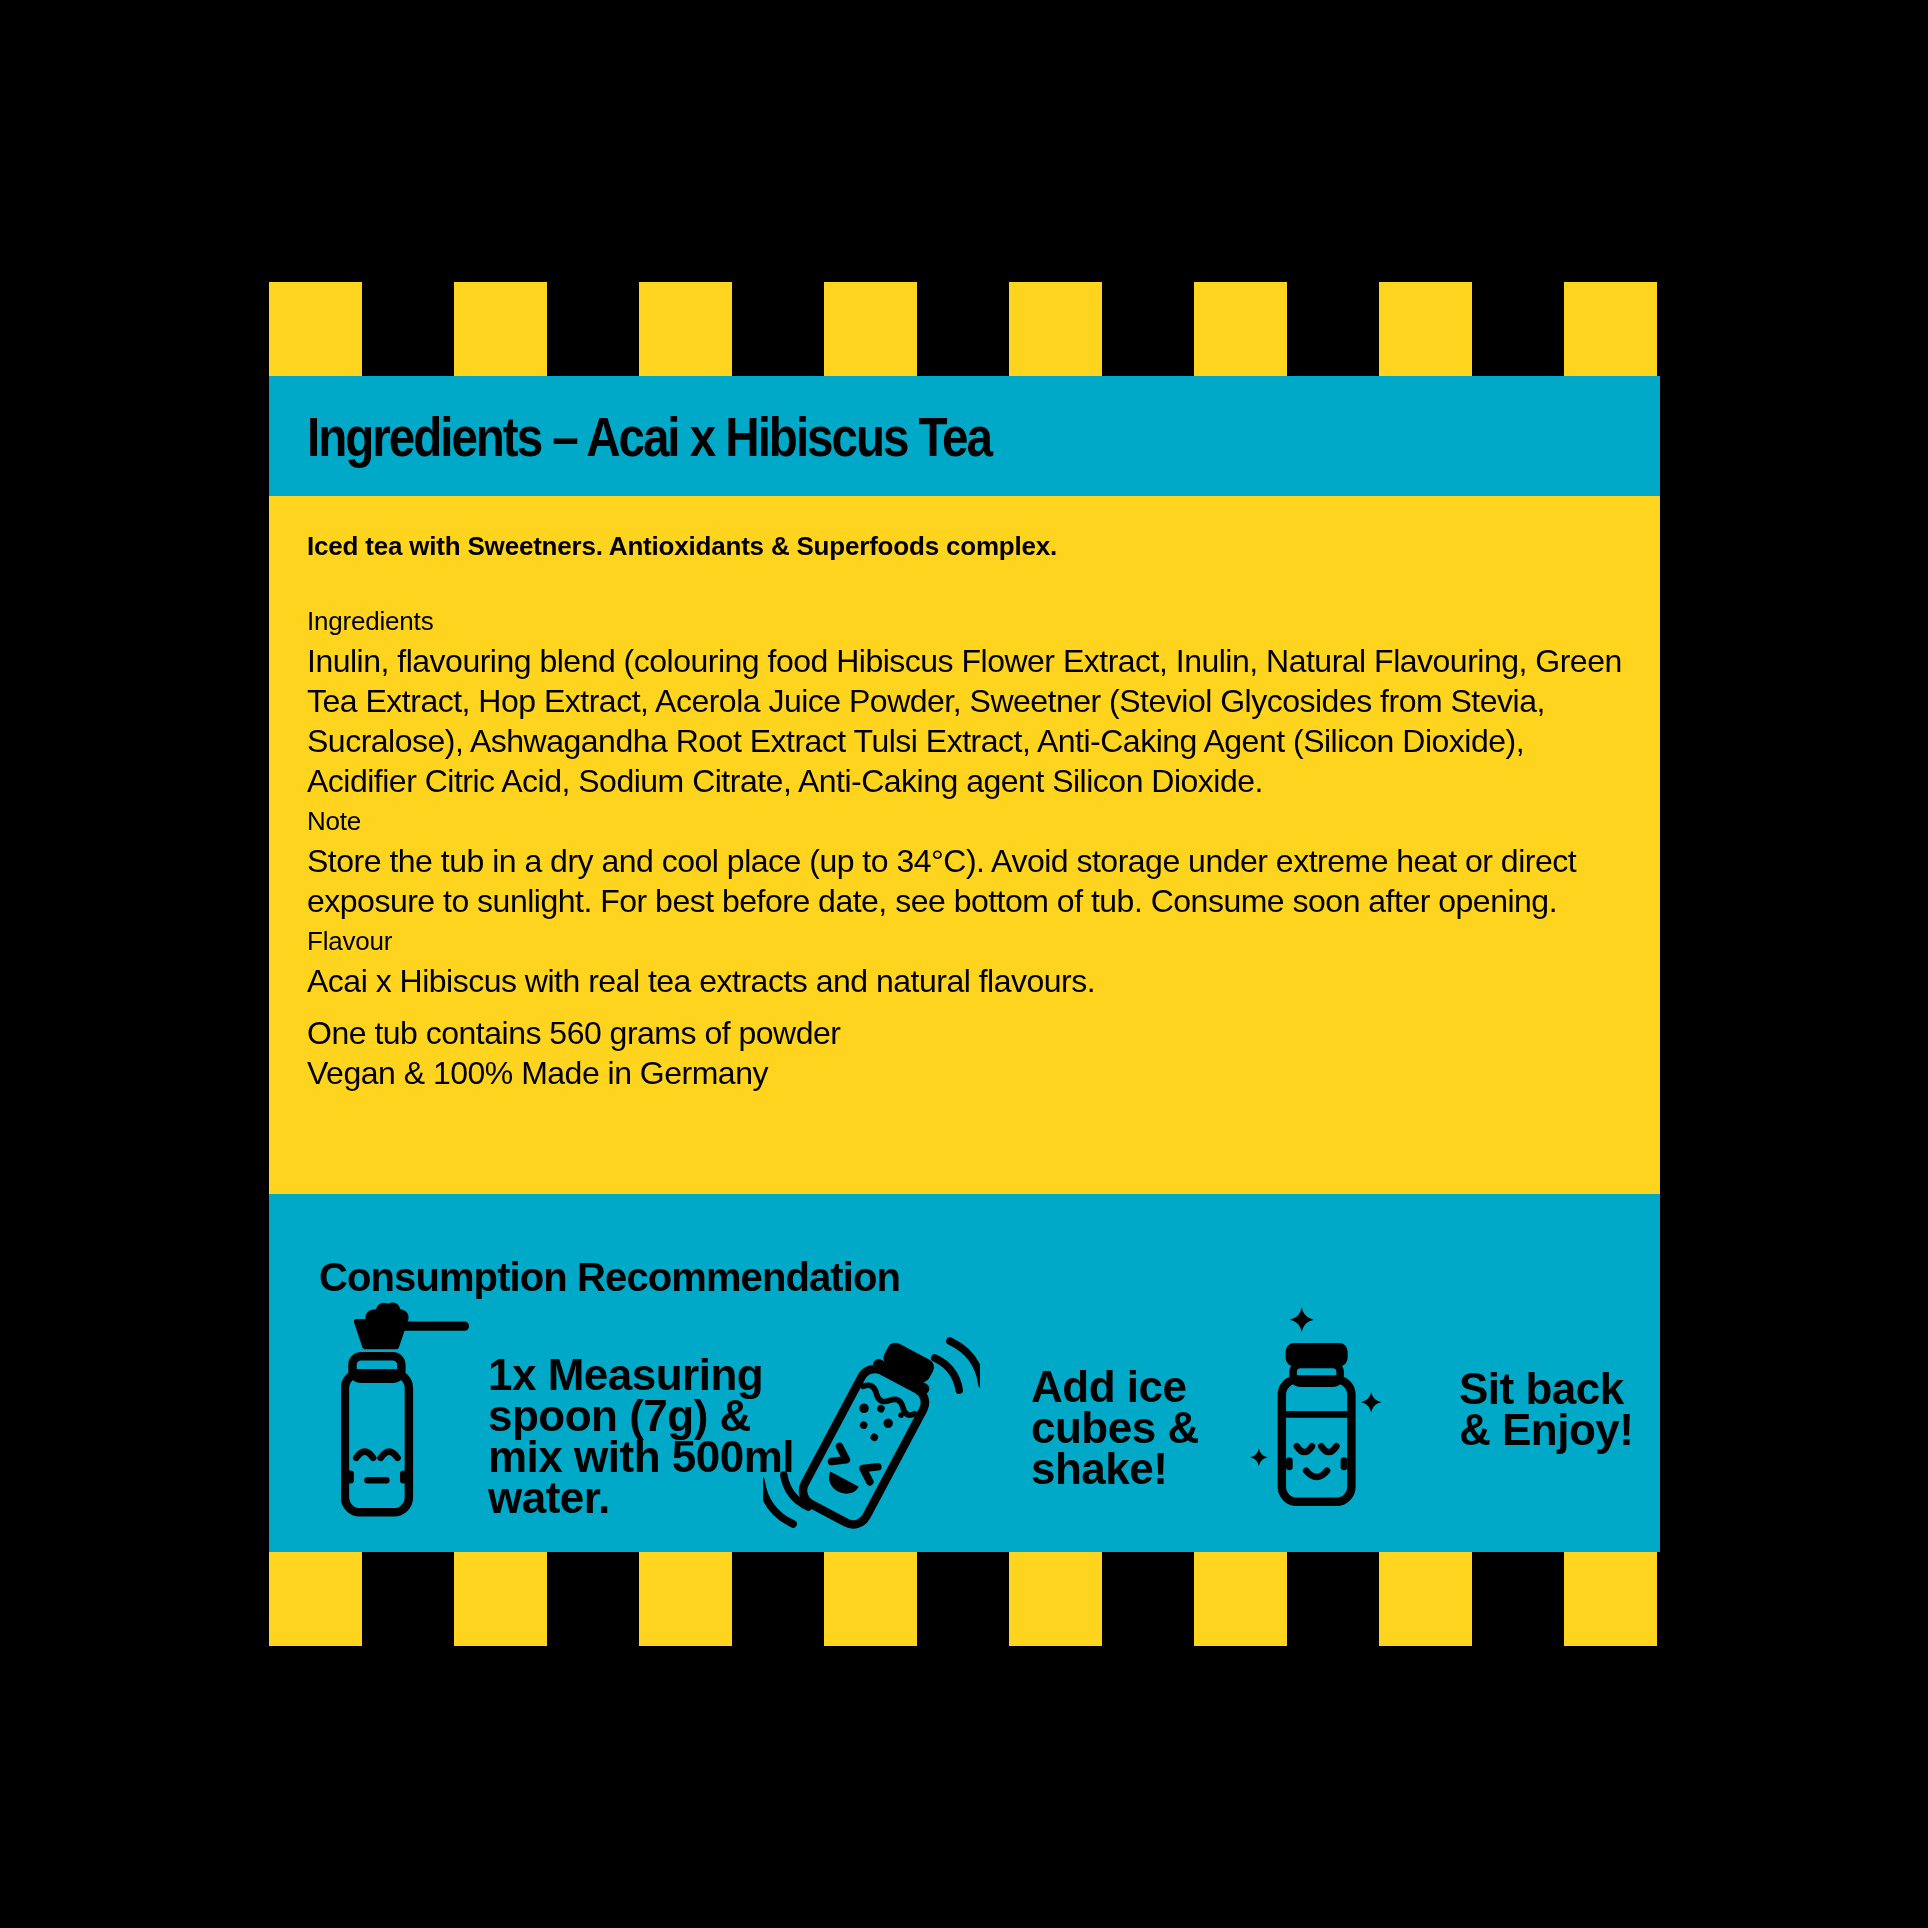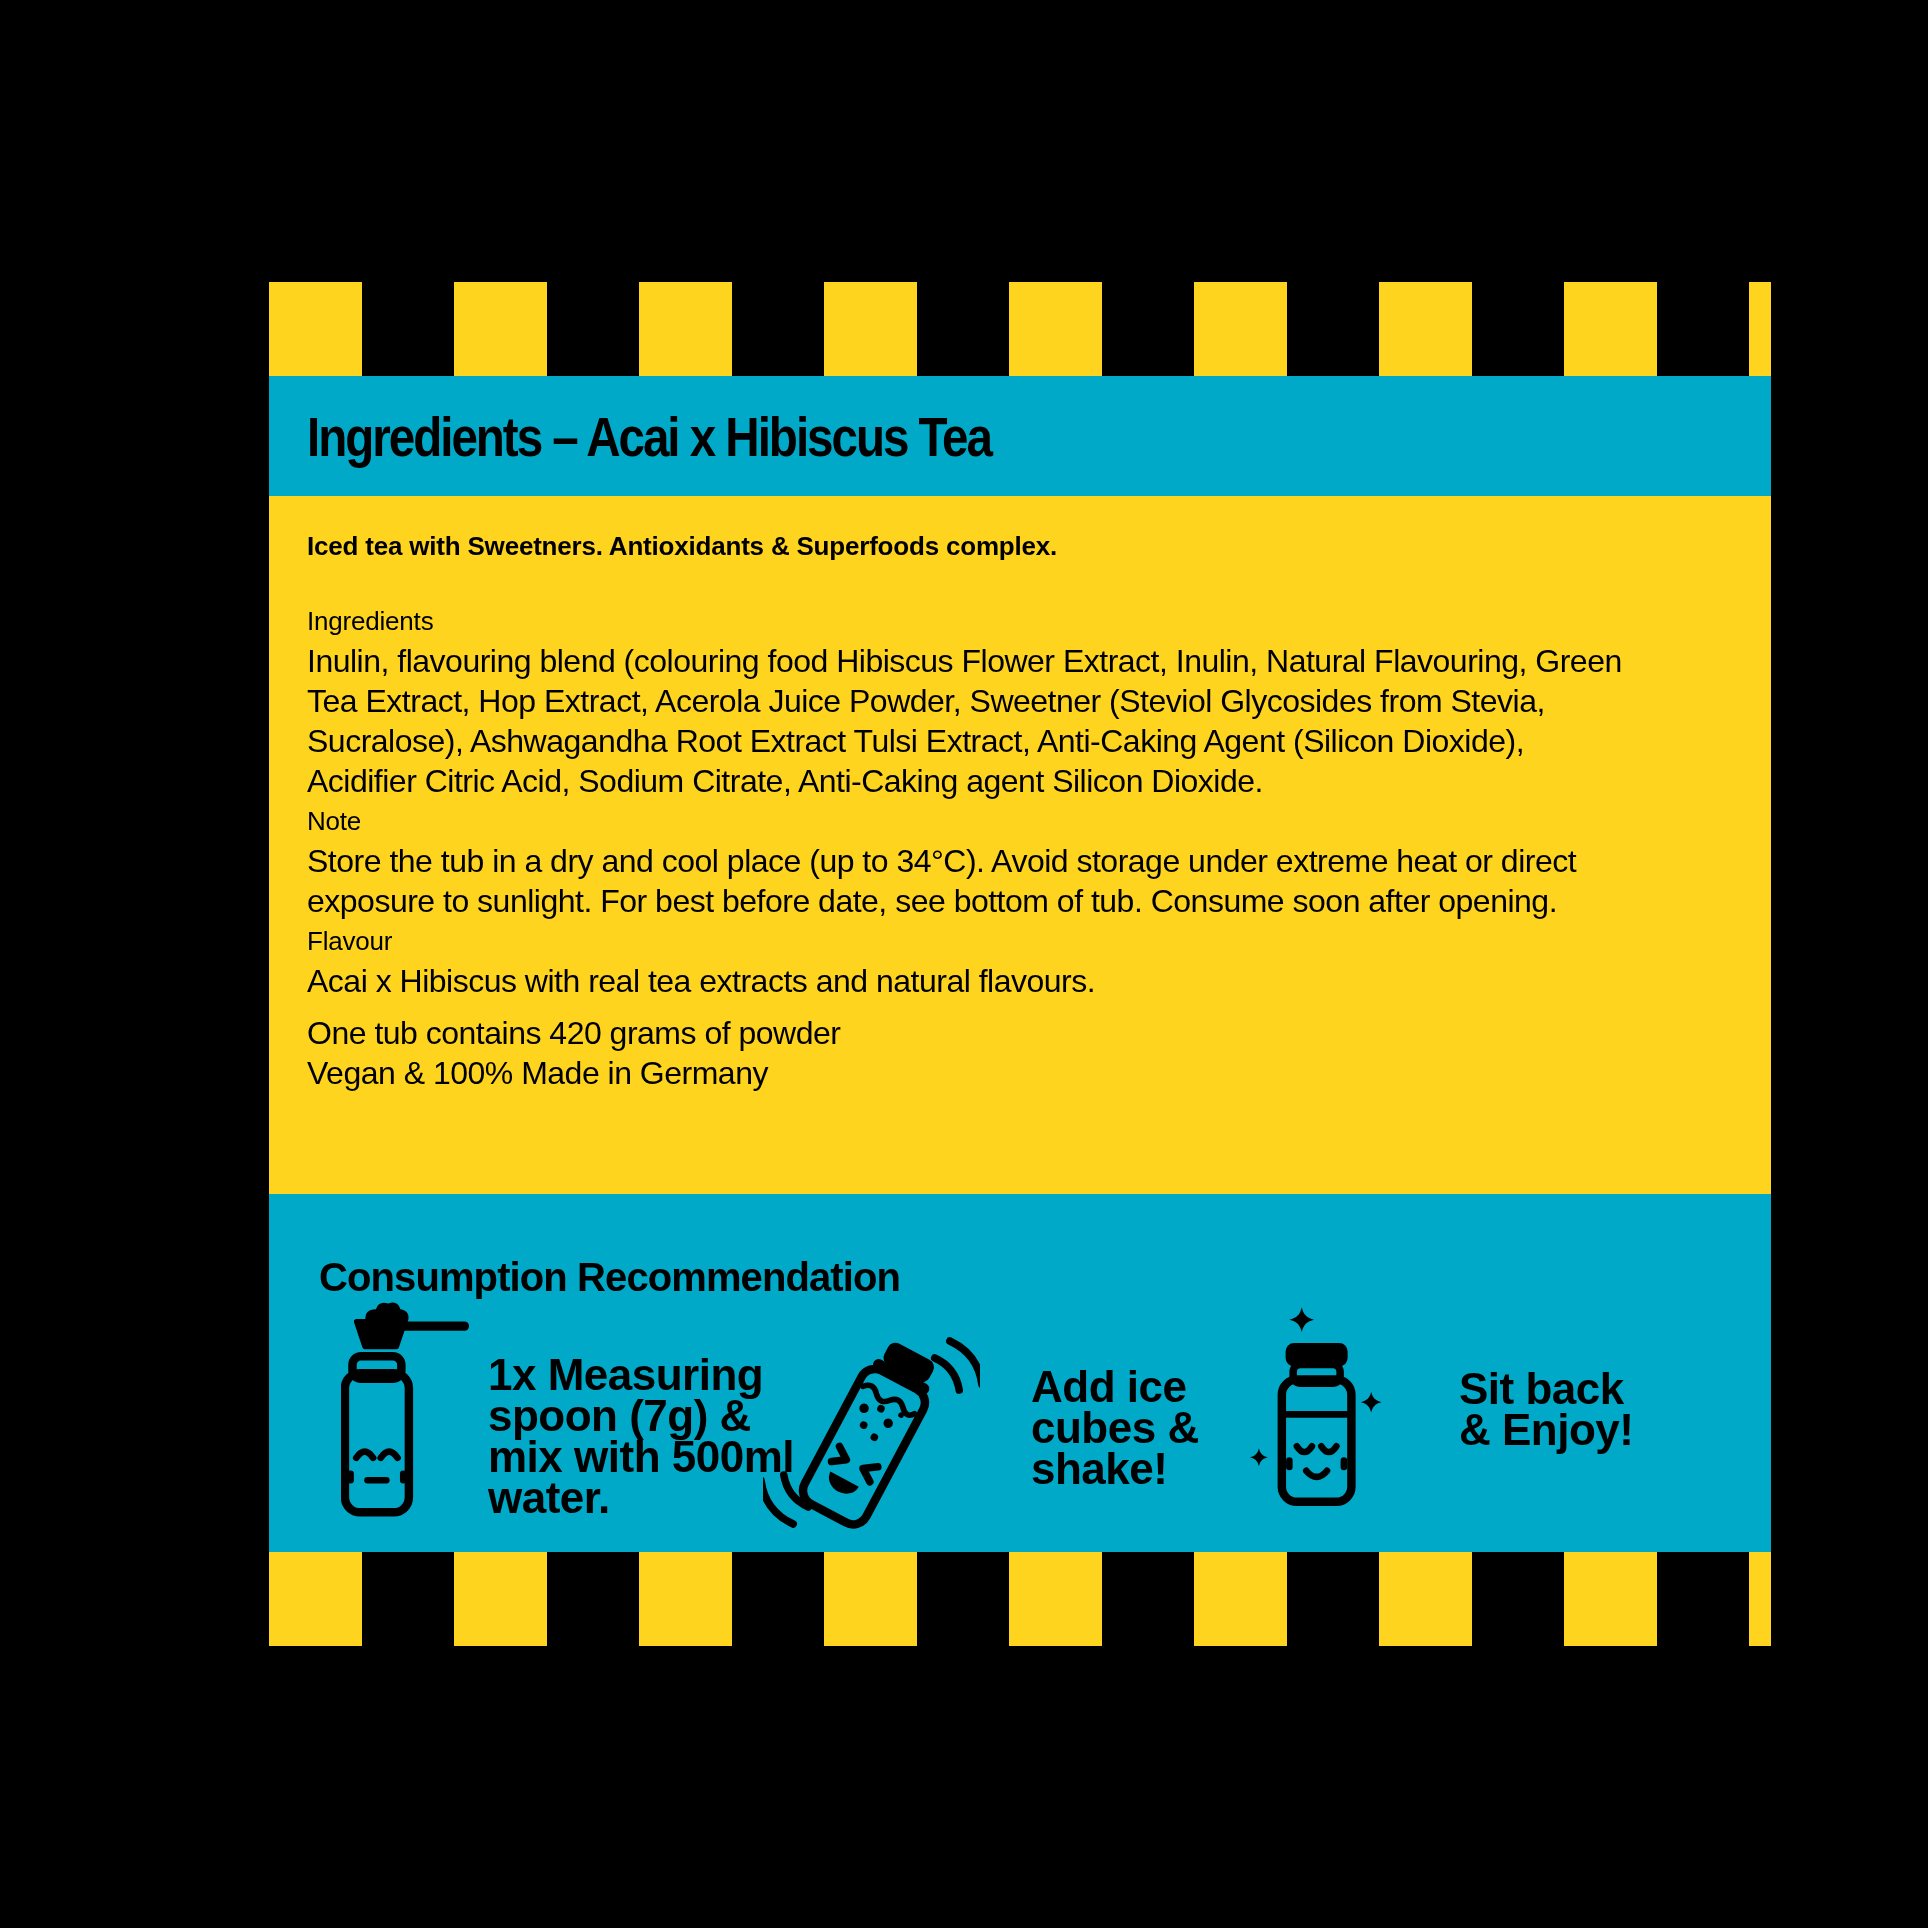--- a/index.html
+++ b/index.html
@@ -1,18 +1,18 @@
 <!DOCTYPE html>
 <html style="font-size:15px"><head>
 <meta charset="utf-8">
 <style>
   html,body{margin:0;padding:0;background:#000;}
   .canvas{position:relative;width:1928px;height:1928px;background:#000;overflow:hidden;
           font-family:"Liberation Sans",sans-serif;color:#000;}
-  .sheet{position:absolute;left:269px;top:282px;width:1502px;height:1363px;}
+  .sheet{position:absolute;left:269px;top:282px;width:1391px;height:1363px;}
   .checker{height:94px;background:repeating-linear-gradient(90deg,
             #FFD41E 0px, #FFD41E 93px, #000 93px, #000 185px);}
   .title-band{height:120px;background:#00A9C8;display:flex;align-items:center;padding-left:38px;box-sizing:border-box;}
   .page-title{font-size:56px;font-weight:bold;letter-spacing:-2.4px;transform:scaleX(0.85);transform-origin:left center;white-space:nowrap;}
   .yellow-body{height:698px;background:#FFD41E;box-sizing:border-box;padding:30px 38px 0 38px;
                font-size:32px;line-height:40px;letter-spacing:-0.5px;}
   .yellow-body p{margin:0;max-width:1318px;}
   .intro{font-weight:bold;font-size:26px;letter-spacing:-0.2px;margin:0 0 35px 0 !important;}
   .subhead{font-weight:normal;font-size:26px;letter-spacing:-0.2px;line-height:40px;margin:0;}
   .tub-lines{margin-top:12.2px;}
@@ -41,21 +41,21 @@
       <p class="subhead">Ingredients</p>
       <p>Inulin, flavouring blend (colouring food Hibiscus Flower Extract, Inulin, Natural Flavouring, Green Tea Extract, Hop Extract, Acerola Juice Powder, Sweetner (Steviol Glycosides from Stevia, Sucralose), Ashwagandha Root Extract Tulsi Extract, Anti-Caking Agent (Silicon Dioxide), Acidifier Citric Acid, Sodium Citrate, Anti-Caking agent Silicon Dioxide.</p>
 
       <p class="subhead">Note</p>
       <p>Store the tub in a dry and cool place (up to 34°C). Avoid storage under extreme heat or direct exposure to sunlight. For best before date, see bottom of tub. Consume soon after opening.</p>
 
       <p class="subhead">Flavour</p>
       <p>Acai x Hibiscus with real tea extracts and natural flavours.</p>
 
       <div class="tub-lines">
-        <p>One tub contains 420 grams of powder</p>
+        <p>One tub contains 560 grams of powder</p>
         <p>Vegan &amp; 100% Made in Germany</p>
       </div>
     </div>
 
     <div class="blue-section">
       <h2 class="consumption-heading">Consumption Recommendation</h2>
 
       <div class="step-icon" style="left:72px;top:102px;">
         <svg width="132" height="221" viewBox="0 0 140 235">
           <path d="M26,27 q-2,-13 11,-13 q3,-9 13,-6 q10,-4 13,6 q11,2 8,13 z" fill="#000"></path>

